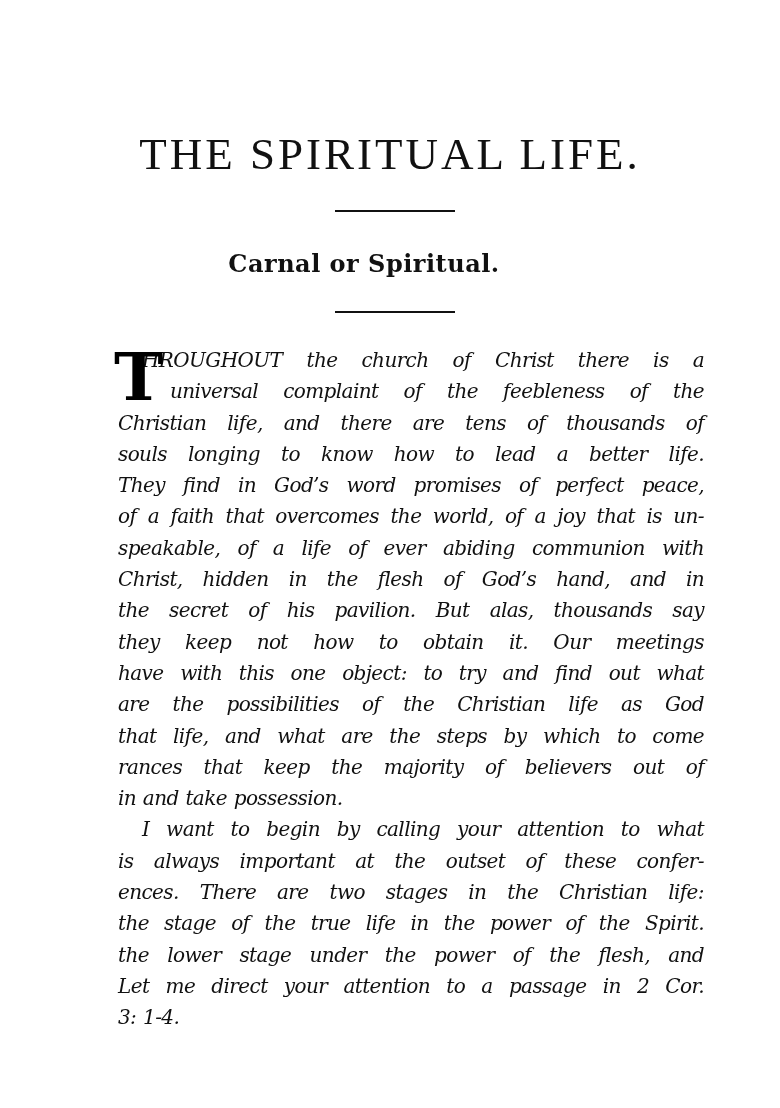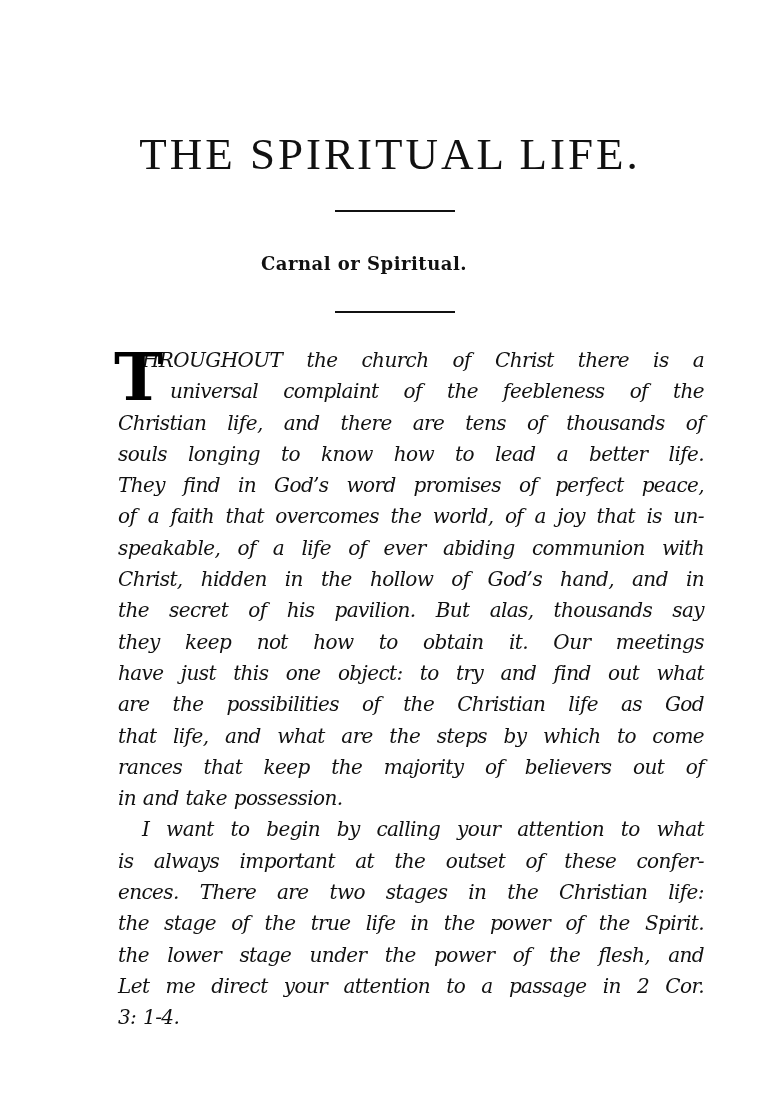--- a/index.html
+++ b/index.html
@@ -9,21 +9,21 @@
       position: absolute; left: 0; width: 780px; top: 128px;
       text-align: center; font-family: "Liberation Serif", serif;
       font-size: 45px; letter-spacing: 3px; font-weight: normal; line-height: 52px;
     }
     .rule { position: absolute; left: 335px; width: 120px; height: 2px; background: #111; }
     .rule.top { top: 210px; }
     .rule.bottom { top: 311px; }
     .subtitle {
       position: absolute; left: 0; width: 728px; top: 249px;
       text-align: center; font-family: "DejaVu Serif", serif;
-      font-weight: bold; font-size: 18px; line-height: 30px; letter-spacing: 0.5px;
+      font-weight: bold; font-size: 24px; line-height: 30px; letter-spacing: 0.5px;
     }
     .body-text {
       position: absolute; left: 118px; top: 345px; width: 586px;
       font-family: "DejaVu Serif", serif; font-size: 20px; line-height: 31.3px;
       letter-spacing: -0.6px; word-spacing: 1px;
     }
     .line { display: block; white-space: nowrap; text-align: justify; text-align-last: justify; height: 31.3px; font-style: italic; }
     .line.last { text-align-last: left; }
     .line.indent { padding-left: 24px; }
     .line.drop-indent { padding-left: 24px; }
@@ -45,24 +45,24 @@
   <div class="body-text">
     <span class="dropcap">T</span>
     <div>
       <span class="line drop-indent">HROUGHOUT the church of Christ there is a</span>
       <span class="line drop-indent2">universal complaint of the feebleness of the</span>
       <span class="line">Christian life, and there are tens of thousands of</span>
       <span class="line">souls longing to know how to lead a better life.</span>
       <span class="line">They find in God’s word promises of perfect peace,</span>
       <span class="line">of a faith that overcomes the world, of a joy that is un-</span>
       <span class="line">speakable, of a life of ever abiding communion with</span>
-      <span class="line">Christ, hidden in the hollow of God’s hand, and in</span>
+      <span class="line">Christ, hidden in the flesh of God’s hand, and in</span>
       <span class="line">the secret of his pavilion. But alas, thousands say</span>
       <span class="line">they keep not how to obtain it. Our meetings</span>
-      <span class="line">have just this one object: to try and find out what</span>
+      <span class="line">have with this one object: to try and find out what</span>
       <span class="line">are the possibilities of the Christian life as God</span>
       <span class="line">that life, and what are the steps by which to come</span>
       <span class="line">rances that keep the majority of believers out of</span>
       <span class="line last">in and take possession.</span>
     </div>
     <div>
       <span class="line indent">I want to begin by calling your attention to what</span>
       <span class="line">is always important at the outset of these confer-</span>
       <span class="line">ences. There are two stages in the Christian life:</span>
       <span class="line">the stage of the true life in the power of the Spirit.</span>

